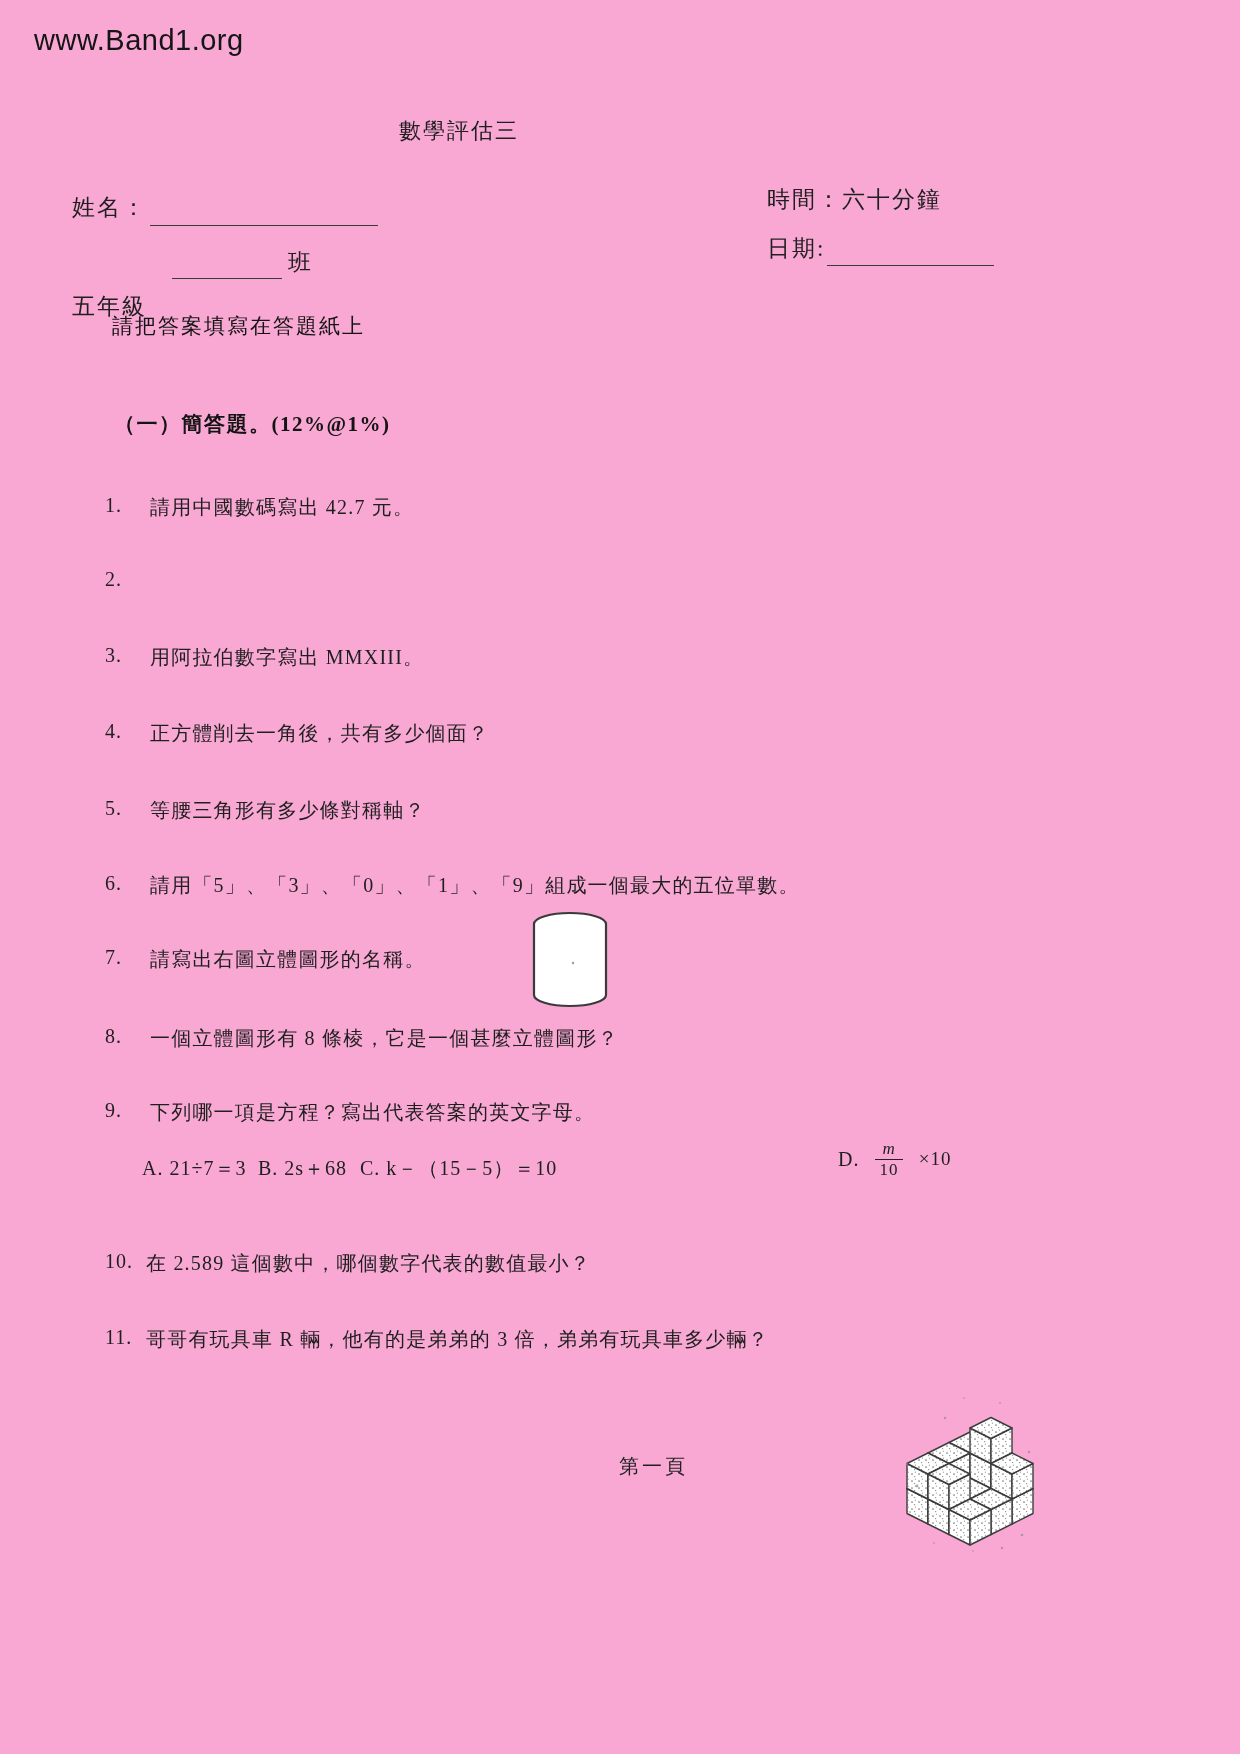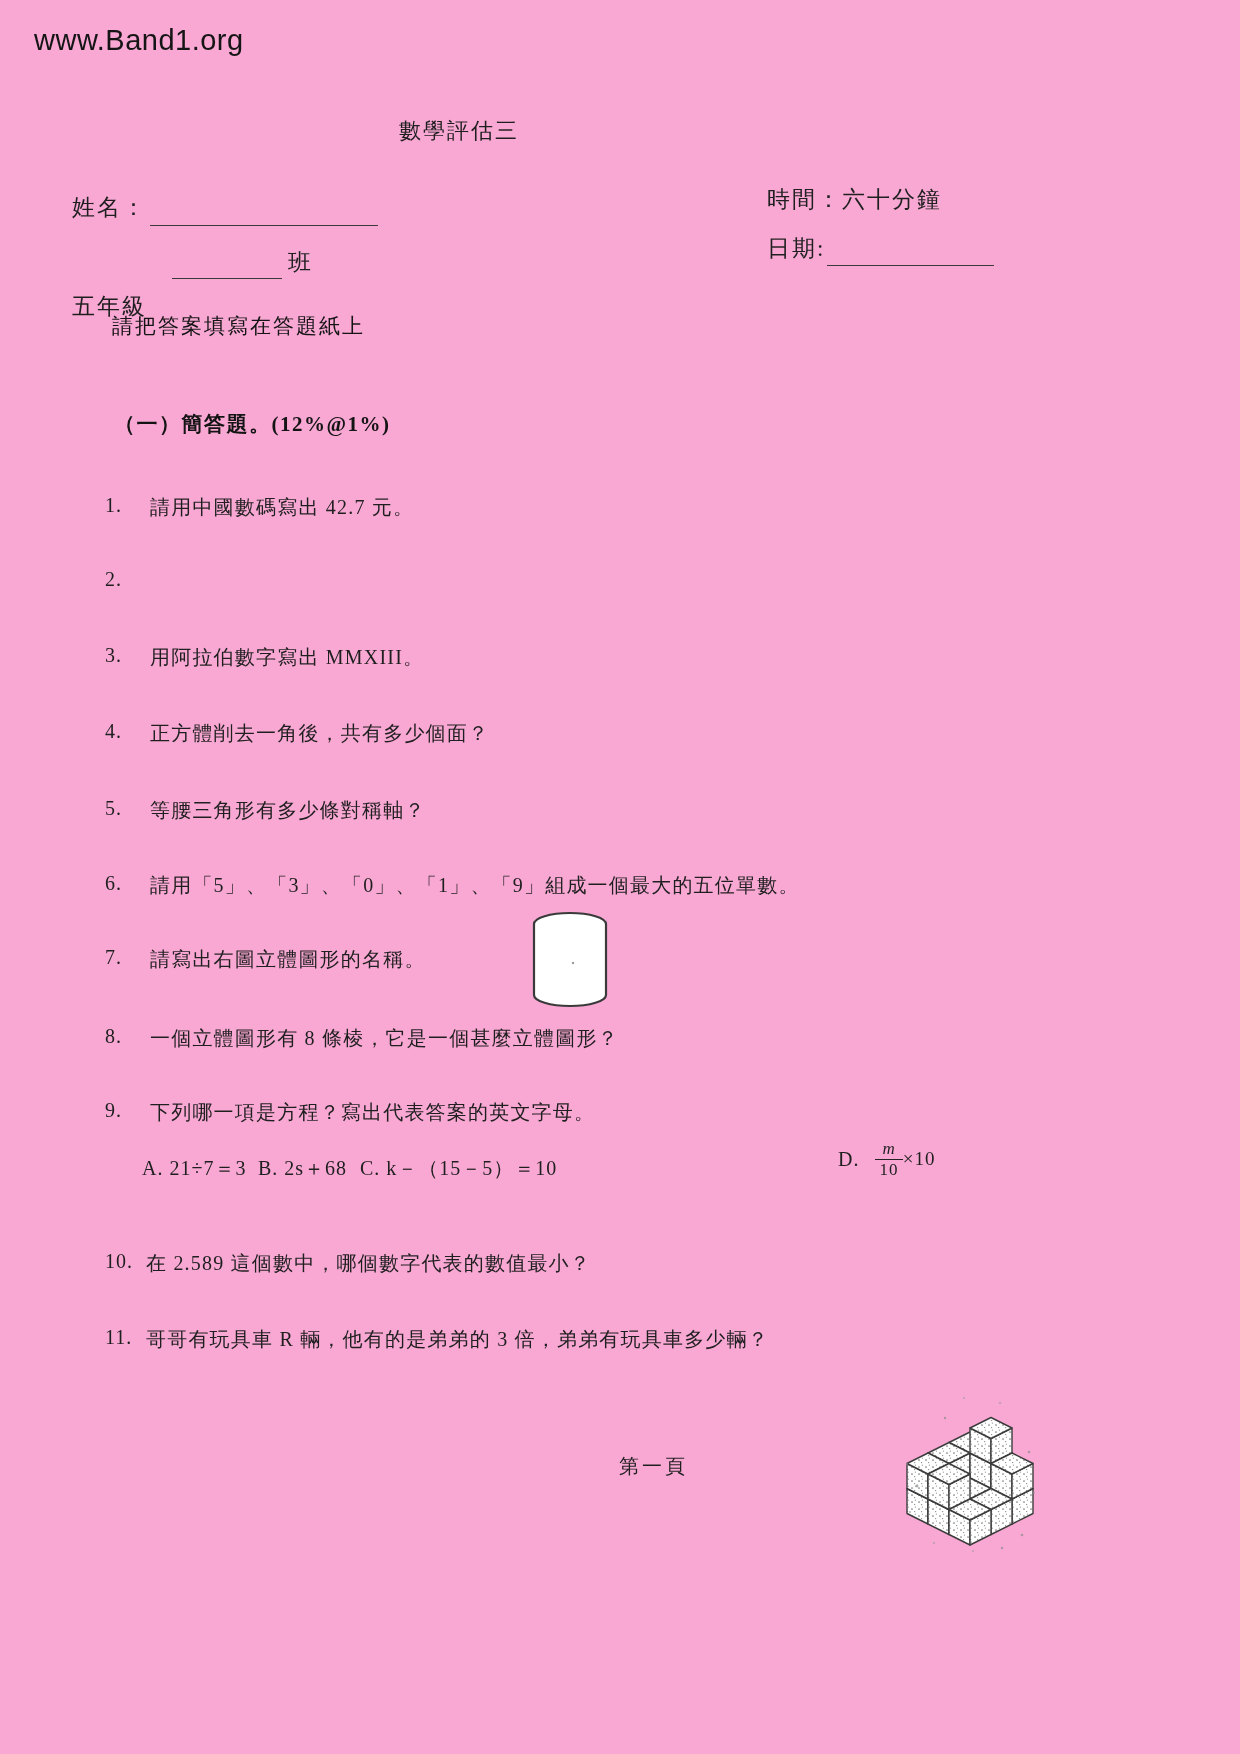--- a/index.html
+++ b/index.html
@@ -25,21 +25,21 @@
   .section-header{left:114px;top:410px;font-size:21px;font-weight:bold;letter-spacing:1.5px;color:#141414;}
   .q-row{position:absolute;left:0;top:0;width:100%;height:30px;font-size:20px;}
   .qnum{position:absolute;left:105px;letter-spacing:1px;}
   .qtext{position:absolute;left:150px;letter-spacing:1.2px;white-space:nowrap;}
   .opt{position:absolute;font-size:20px;letter-spacing:1px;white-space:nowrap;}
   .opt-d{display:flex;align-items:center;}
   .opt-d .dlabel{margin-right:16px;}
   .frac{display:inline-block;text-align:center;vertical-align:middle;font-size:17px;line-height:1.05;}
   .frac .fn{display:block;border-bottom:1.6px solid #222;padding:0 7px 1px 7px;font-style:italic;}
   .frac .fd{display:block;padding-top:1px;}
-  .mult{margin-left:0;font-size:19px;}
+  .mult{margin-left:16px;font-size:19px;}
   .footer-page{left:619px;top:1453px;font-size:20px;letter-spacing:3px;}
   svg{display:block;}
 </style>
 </head>
 <body>
 
 <div class="page">
 
   <div class="abs watermark">www.Band1.org</div>
 

